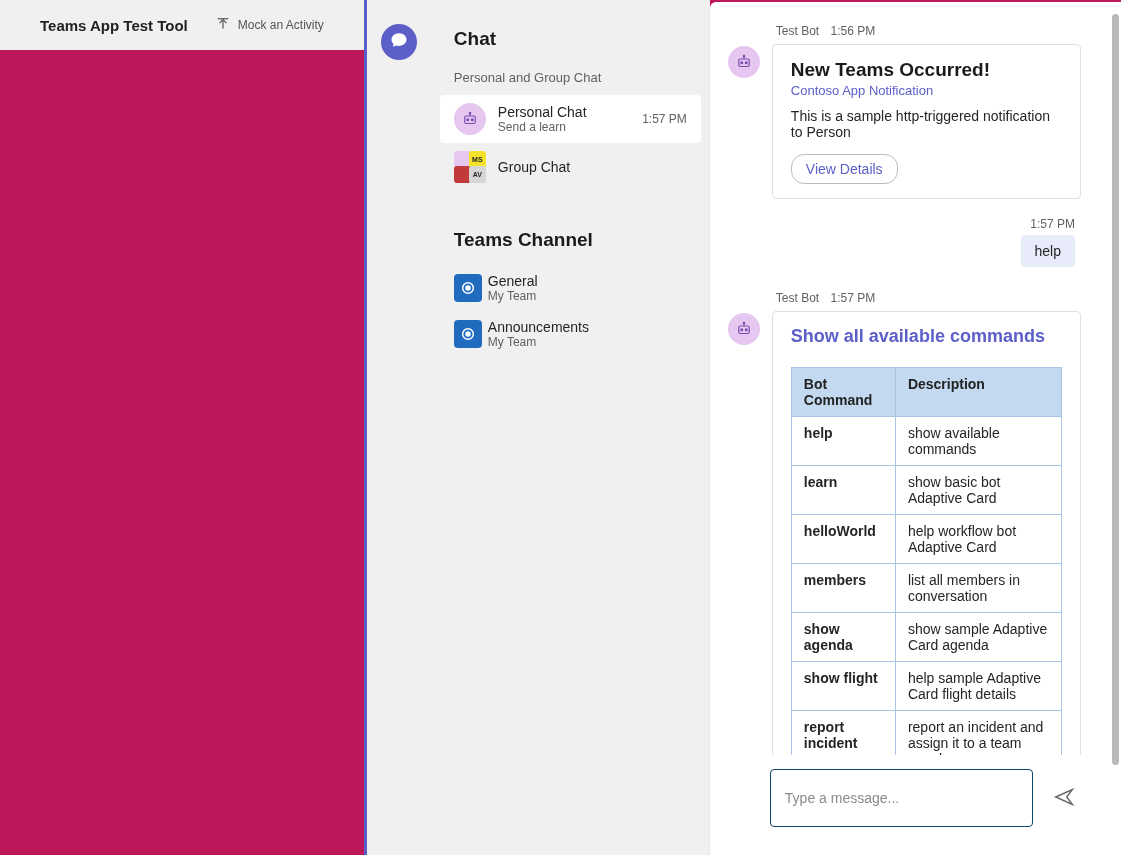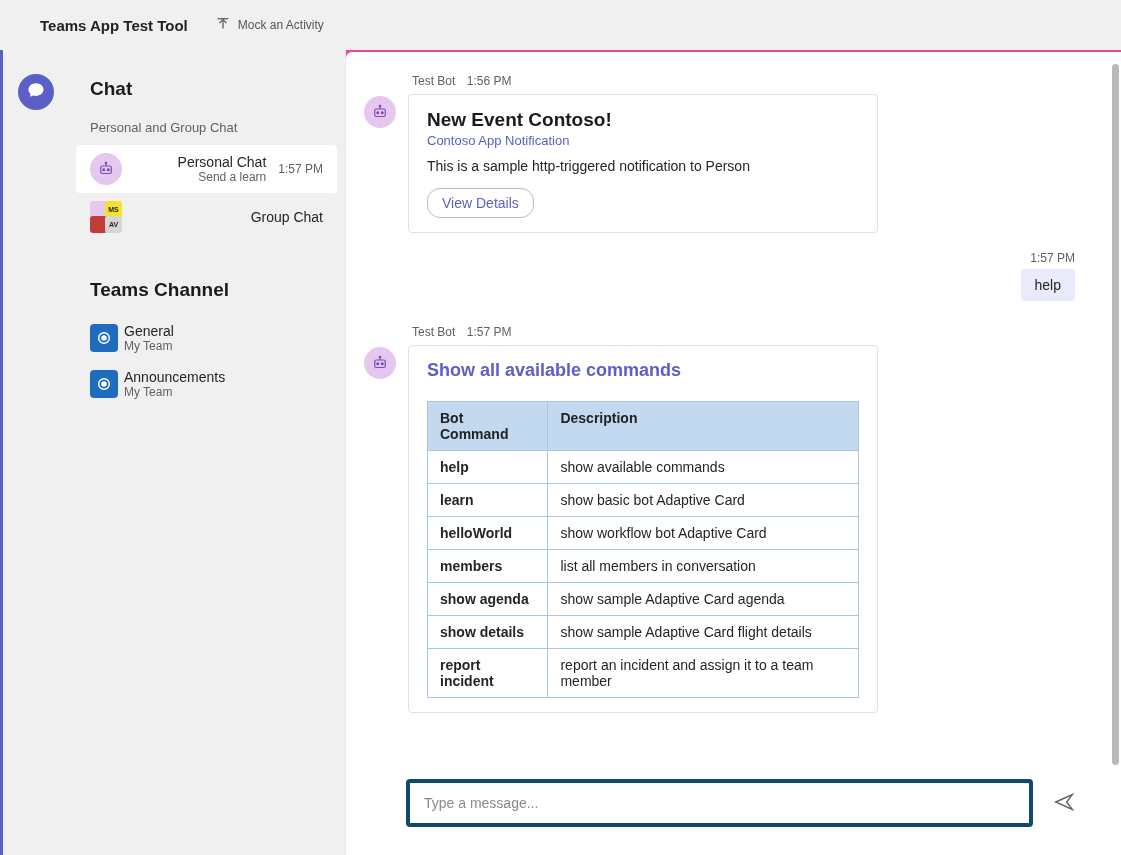--- a/index.html
+++ b/index.html
@@ -6,23 +6,22 @@
   body {
     font-family: "Segoe UI", -apple-system, BlinkMacSystemFont, sans-serif;
     background: #f0f0f0;
     width: 1121px;
     height: 855px;
     overflow: hidden;
     color: #252525;
   }
   .app {
     display: flex;
-    flex-direction: column;
     height: 100%;
-    background: #ec4899;
+    background: #be185d;
   }
   .topbar {
     display: flex;
     align-items: center;
     height: 50px;
     padding: 0 40px;
     gap: 28px;
     background: #f0f0f0;
   }
   .topbar-title {
@@ -78,21 +77,20 @@
     padding: 6px 36px 10px 22px;
   }
   .chat-item {
     display: flex;
     align-items: center;
     gap: 12px;
     padding: 8px 14px;
     margin: 0 8px;
     border-radius: 4px;
     cursor: pointer;
-    text-align: right;
   }
   .chat-item.active { background: #fff; }
   .chat-item .avatar {
     width: 32px; height: 32px;
     border-radius: 50%;
     display: flex; align-items: center; justify-content: center;
     flex-shrink: 0;
   }
   .bot-avatar { background: #e5c7f0; color: #7a4db3; }
   .grp-avatar {
@@ -200,23 +198,23 @@
     color:#222;
   }
   .cmd-table td.cmd { font-weight:600; }
 
   .composer {
     padding: 14px 40px 28px 60px;
     display:flex; align-items:center; gap:14px;
   }
   .composer-input {
     flex:1;
-    border:4px solid #0c4a6e;
+    border:1px solid #0c4a6e;
     border-radius:4px;
-    padding:12px 14px;
+    padding:20px 14px;
     font-size:14px;
     color:#252525;
     outline:none;
   }
   .composer-input::placeholder { color:#8a8a8a; }
   .send-btn {
     background:none; border:none; cursor:pointer;
     color:#666;
     padding:6px;
   }
@@ -331,21 +329,21 @@
                 <path d="M12 8V5"></path>
                 <circle cx="12" cy="4" r="1"></circle>
             </svg>
           </div>
           <div class="msg-col">
             <div class="msg-meta">
               <span class="sender">Test Bot</span>
               <span>1:56 PM</span>
             </div>
             <div class="card">
-              <div class="card-title">New Event Contoso!</div>
+              <div class="card-title">New Teams Occurred!</div>
               <div class="card-subtitle">Contoso App Notification</div>
               <div class="card-body">This is a sample http-triggered notification to Person</div>
               <button class="card-btn">View Details</button>
             </div>
           </div>
         </div>
 
         <div class="out-row">
           <div class="out-time">1:57 PM</div>
           <div class="out-bubble">help</div>
@@ -379,33 +377,33 @@
                     <tr>
                       <td class="cmd">help</td>
                       <td>show available commands</td>
                     </tr>
                     <tr>
                       <td class="cmd">learn</td>
                       <td>show basic bot Adaptive Card</td>
                     </tr>
                     <tr>
                       <td class="cmd">helloWorld</td>
-                      <td>show workflow bot Adaptive Card</td>
+                      <td>help workflow bot Adaptive Card</td>
                     </tr>
                     <tr>
                       <td class="cmd">members</td>
                       <td>list all members in conversation</td>
                     </tr>
                     <tr>
                       <td class="cmd">show agenda</td>
                       <td>show sample Adaptive Card agenda</td>
                     </tr>
                     <tr>
-                      <td class="cmd">show details</td>
-                      <td>show sample Adaptive Card flight details</td>
+                      <td class="cmd">show flight</td>
+                      <td>help sample Adaptive Card flight details</td>
                     </tr>
                     <tr>
                       <td class="cmd">report incident</td>
                       <td>report an incident and assign it to a team member</td>
                     </tr>
                   </tbody>
               </table>
             </div>
           </div>
         </div>

